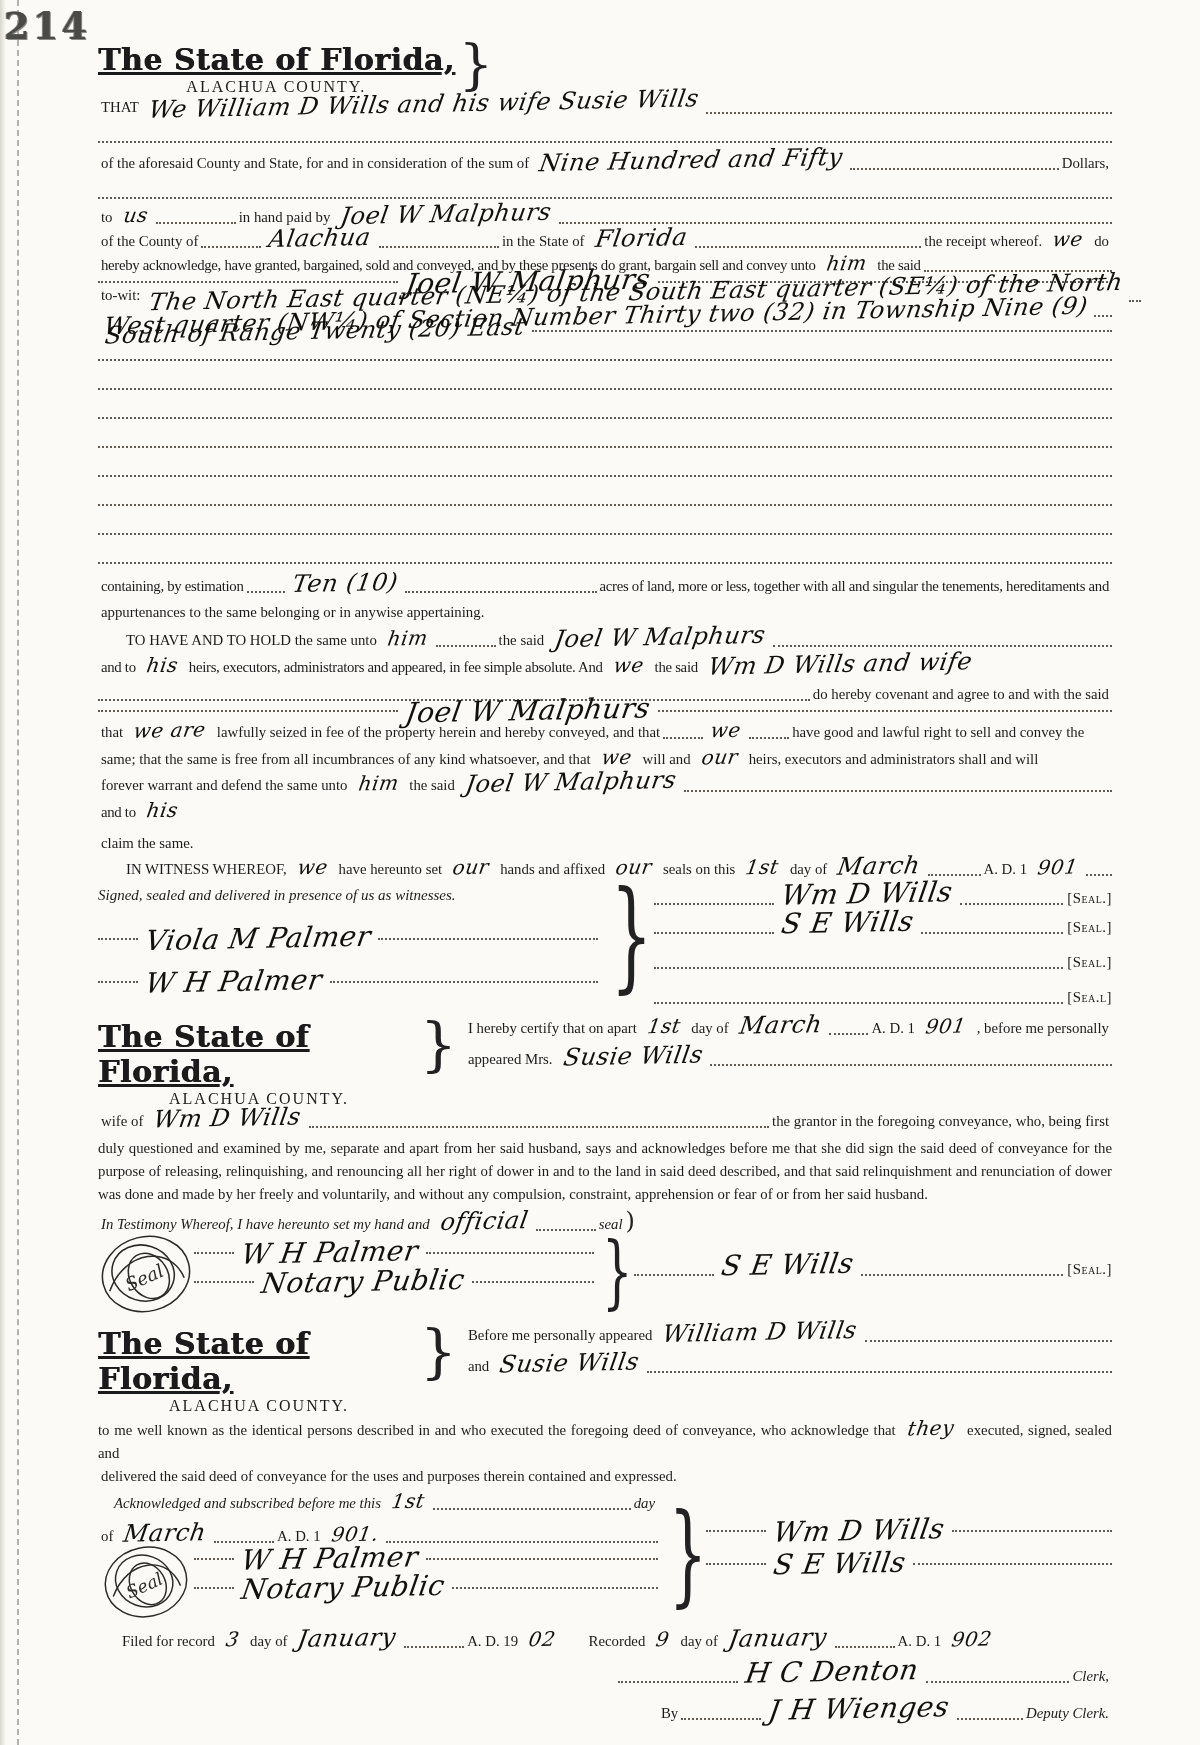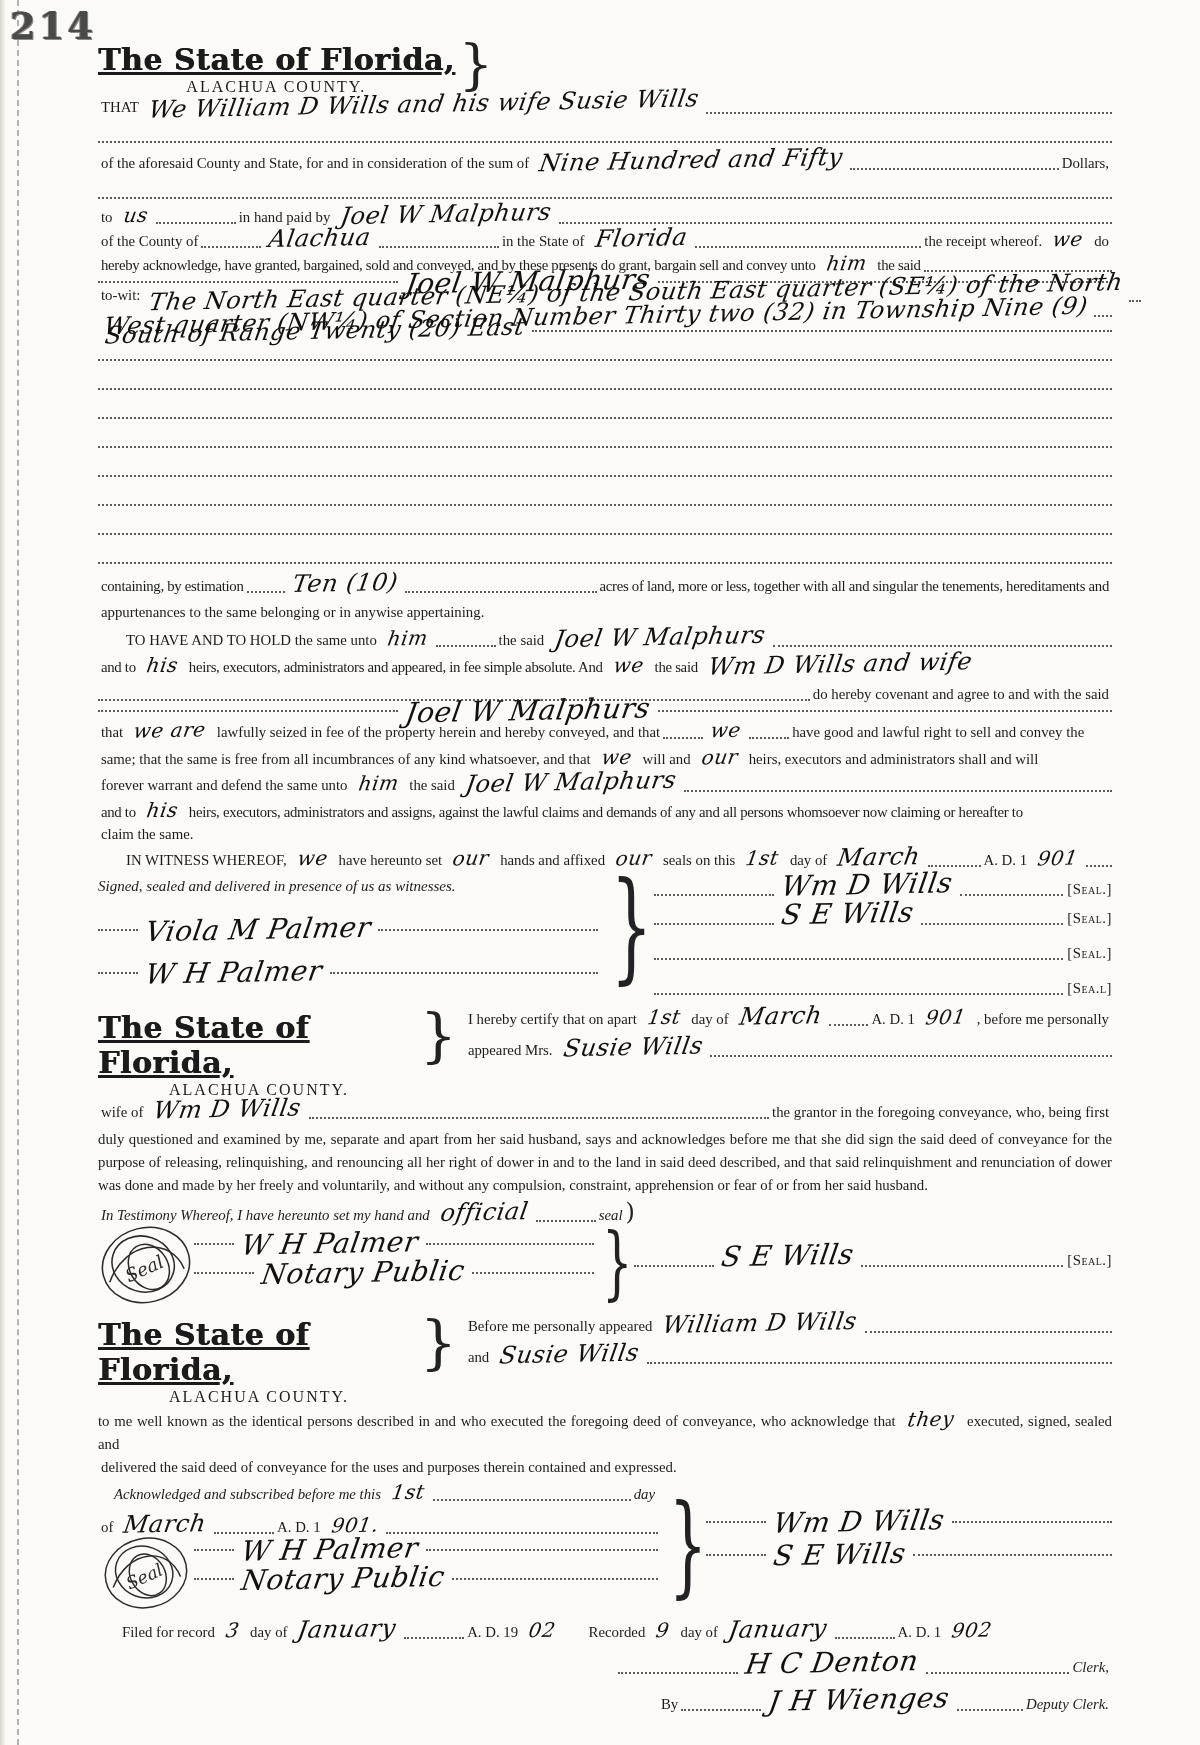--- a/index.html
+++ b/index.html
@@ -5,21 +5,21 @@
   html,body{margin:0;padding:0}
   body{
     width:1200px;height:1745px;position:relative;overflow:hidden;
     background:#fbfaf6;color:#1b1b1b;
     font-family:"Liberation Serif", serif;
   }
   .page-edge{position:absolute;left:0;top:0;bottom:0;width:6px;
     background:linear-gradient(90deg,#d9d6cf,#fbfaf6);}
   .binding-line{position:absolute;left:17px;top:0;bottom:0;width:0;
     border-left:2px dashed #b5b2ab;}
-  .pagenum{position:absolute;top:4px;left:10px;
+  .pagenum{position:absolute;top:4px;left:4px;
     font-family:"DejaVu Serif",serif;font-weight:bold;font-size:37px;letter-spacing:3px;
     color:#4a4a46;text-shadow:1px 1px 0 #8d8a84,-1px 0 0 #8d8a84;}
   .content{position:absolute;left:98px;top:42px;width:1014px;}
 
   .row{display:flex;align-items:baseline;white-space:nowrap;
     font-size:14.8px;line-height:19px;margin-top:8px;text-align:center;}
   .tight{letter-spacing:-0.3px;}
   .pt{padding:0 3px;}
   .it{font-style:italic;}
   .dots{flex:1 1 20px;min-width:12px;border-bottom:2px dotted #5f5b54;
@@ -218,23 +218,22 @@
     <span class="pt">forever warrant and defend the same unto</span>
     <span class="hw sm">him</span>
     <span class="pt">the said</span>
     <span class="hw">Joel W Malphurs</span>
     <span class="dots"></span>
   </div>
 
   <div class="row tight" style="margin-top:8px">
     <span class="pt">and to</span>
     <span class="hw sm">his</span>
-    <span class="pt">heirs, executors, administrators and assigns, against the lawful claims and demands of any and all persons whomsoever now claiming or hereafter to</span>
-  </div>
-  <div class="row" style="margin-top:3px">
+  </div>
+  <div class="row" style="margin-top:12px">
     <span class="pt">claim the same.</span>
   </div>
 
   <div class="row" style="margin-top:7px">
     <span class="pt" style="padding-left:28px">IN WITNESS WHEREOF,</span>
     <span class="hw sm">we</span>
     <span class="pt">have hereunto set</span>
     <span class="hw sm">our</span>
     <span class="pt">hands and affixed</span>
     <span class="hw sm">our</span>

